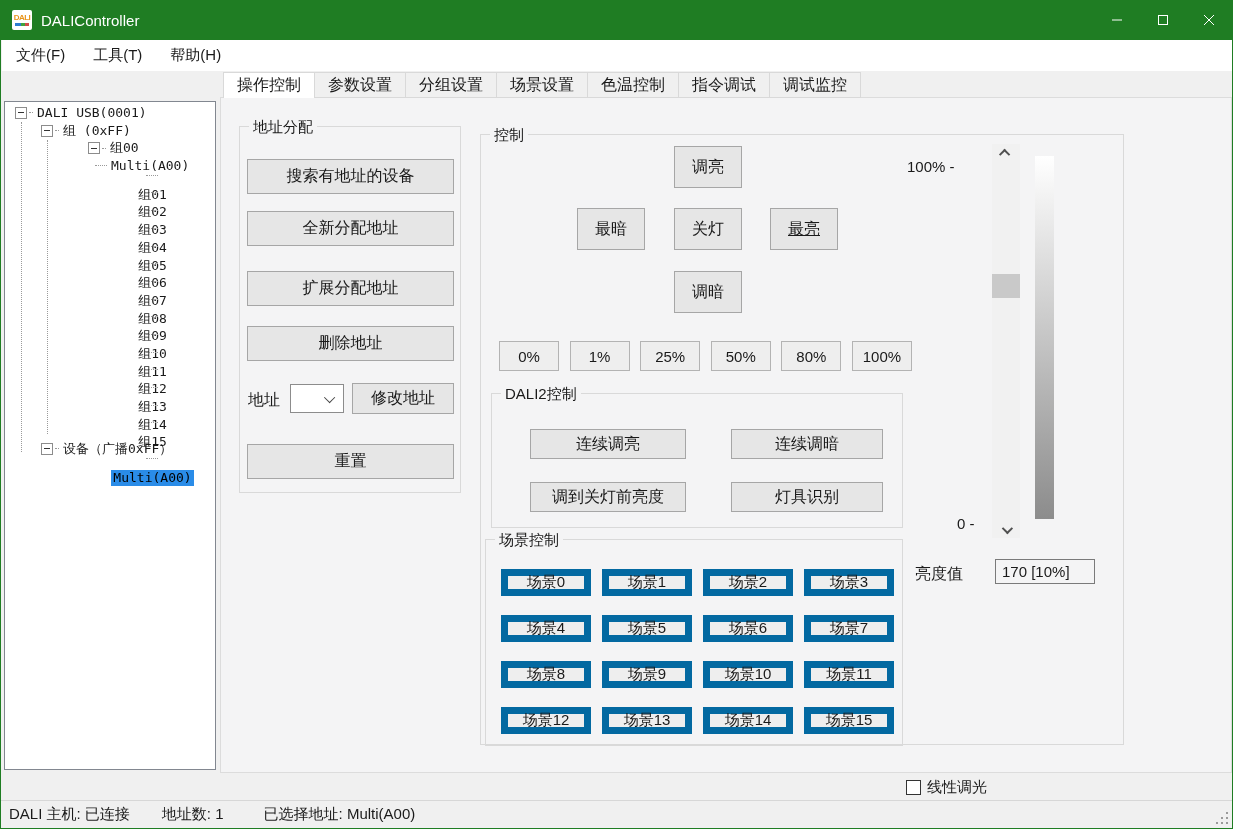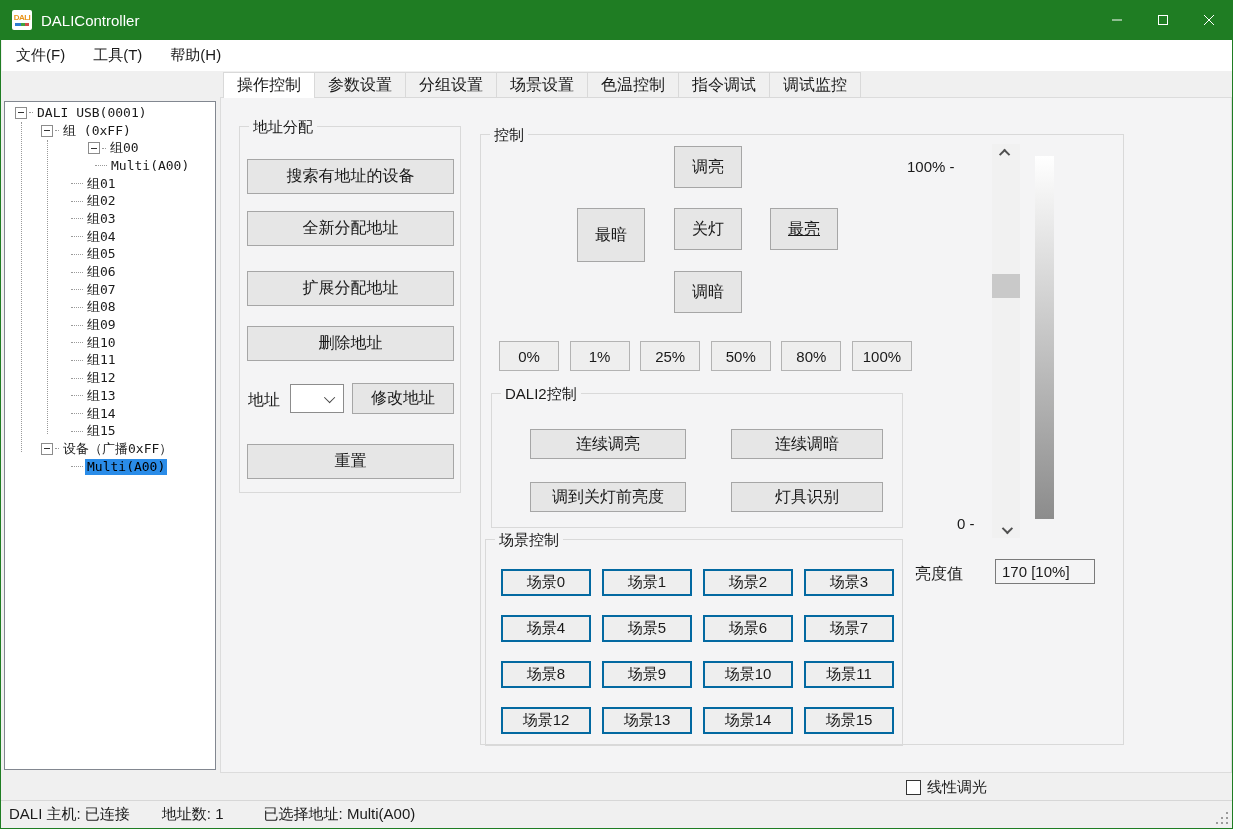--- a/index.html
+++ b/index.html
@@ -29,21 +29,21 @@
   .menu-item { padding:0 14px; font-size:15px; height:100%; display:flex; align-items:center; }
 
   
   .tree-panel { position:absolute; left:3px; top:101px; width:212px; height:669px;
                 background:#fff; border:1px solid #828790; overflow:hidden;
                 font-family:"DejaVu Sans Mono", monospace; font-size:13px; padding-top:2px; }
   .trow { height:17.7px; display:flex; align-items:center; white-space:nowrap; position:relative; z-index:1; }
   .trow.d0 { padding-left:10px; }
   .trow.d1 { padding-left:36px; }
   .trow.d2 { padding-left:83px; }
-  .trow.d2n { padding-left:66px; }
+  .trow.d2n { padding-left:85px;flex-direction:column; }
   .trow.d3 { padding-left:90px; }
   .expander { width:12px; height:12px; border:1px solid #8c8c8c; background:#fff; flex:0 0 12px;
               display:flex; align-items:center; justify-content:center; margin-right:2px; }
   .expander::after { content:""; width:6px; height:1px; background:#333; display:block; }
   .stub { width:12px; height:0; border-top:1px dotted #9a9a9a; margin-right:2px; flex:0 0 12px; }
   .stub.s4 { width:4px; flex:0 0 4px; }
   .tlabel { padding:0 2px; line-height:16px; }
   .trow.selected .tlabel { background:#2a8ce8; color:#000; }
   .tguide { position:absolute; width:0; border-left:1px dotted #9a9a9a; z-index:0; }
 
@@ -84,21 +84,21 @@
   .gradientbar { position:absolute; left:814px; top:58px; width:19px; height:363px;
                  background:linear-gradient(180deg,#ffffff 0%, #8c8c8c 100%); }
   .bright-field { position:absolute; left:774px; top:461px; width:100px; height:25px;
                   background:#f4f4f5; border:1px solid #7a7a7a; font-size:15px;
                   display:flex; align-items:center; padding-left:6px; }
 
   
   .scene-grid { position:absolute; left:280px; top:471px; display:grid;
                 grid-template-columns:repeat(4,90px); grid-auto-rows:27px;
                 column-gap:11px; row-gap:19px; }
-  .scene-grid .gbtn { position:static; width:90px; height:27px; background:#eeeeee; border:2px solid #0369a1;
+  .scene-grid .gbtn { position:static; width:90px; height:27px; background:#eeeeee; border:7px solid #0369a1;
                 display:flex; align-items:center; justify-content:center; font-size:15px; }
 
   
   .pct-row { position:absolute; left:278px; top:243px; display:flex; gap:10.6px; }
   .pct-row .pbtn { position:static; width:60px; height:30px; background:#eeeeee; border:1px solid #b3b3b3;
                    display:flex; align-items:center; justify-content:center; font-size:15px; }
 
   
   .footer-check { position:absolute; left:905px; top:778px; display:flex; align-items:center; }
   .checkbox { width:15px; height:15px; background:#fff; border:1px solid #333; }
@@ -265,21 +265,21 @@
       <span></span>
       <span class="chev-down"></span>
     </div>
     <div class="btn" style="left:131px; top:285px; width:102px; height:31px;">修改地址</div>
     <div class="btn" style="left:26px; top:346px; width:207px; height:35px;">重置</div>
 
     <div class="groupbox" style="left:259px; top:36px; width:644px; height:611px;">
       <span class="grouplabel">控制</span>
     </div>
     <div class="btn" style="left:453px; top:48px; width:68px; height:42px;">调亮</div>
-    <div class="btn" style="left:356px; top:110px; width:68px; height:54px;">最暗</div>
+    <div class="btn" style="left:356px; top:110px; width:68px; height:42px;">最暗</div>
     <div class="btn" style="left:453px; top:110px; width:68px; height:42px;">关灯</div>
     <div class="btn" style="left:549px; top:110px; width:68px; height:42px;text-decoration:underline;">最亮</div>
     <div class="btn" style="left:453px; top:173px; width:68px; height:42px;">调暗</div>
 
     <div class="pct-row">
       <div class="pbtn">0%</div>
       <div class="pbtn">1%</div>
       <div class="pbtn">25%</div>
       <div class="pbtn">50%</div>
       <div class="pbtn">80%</div>

